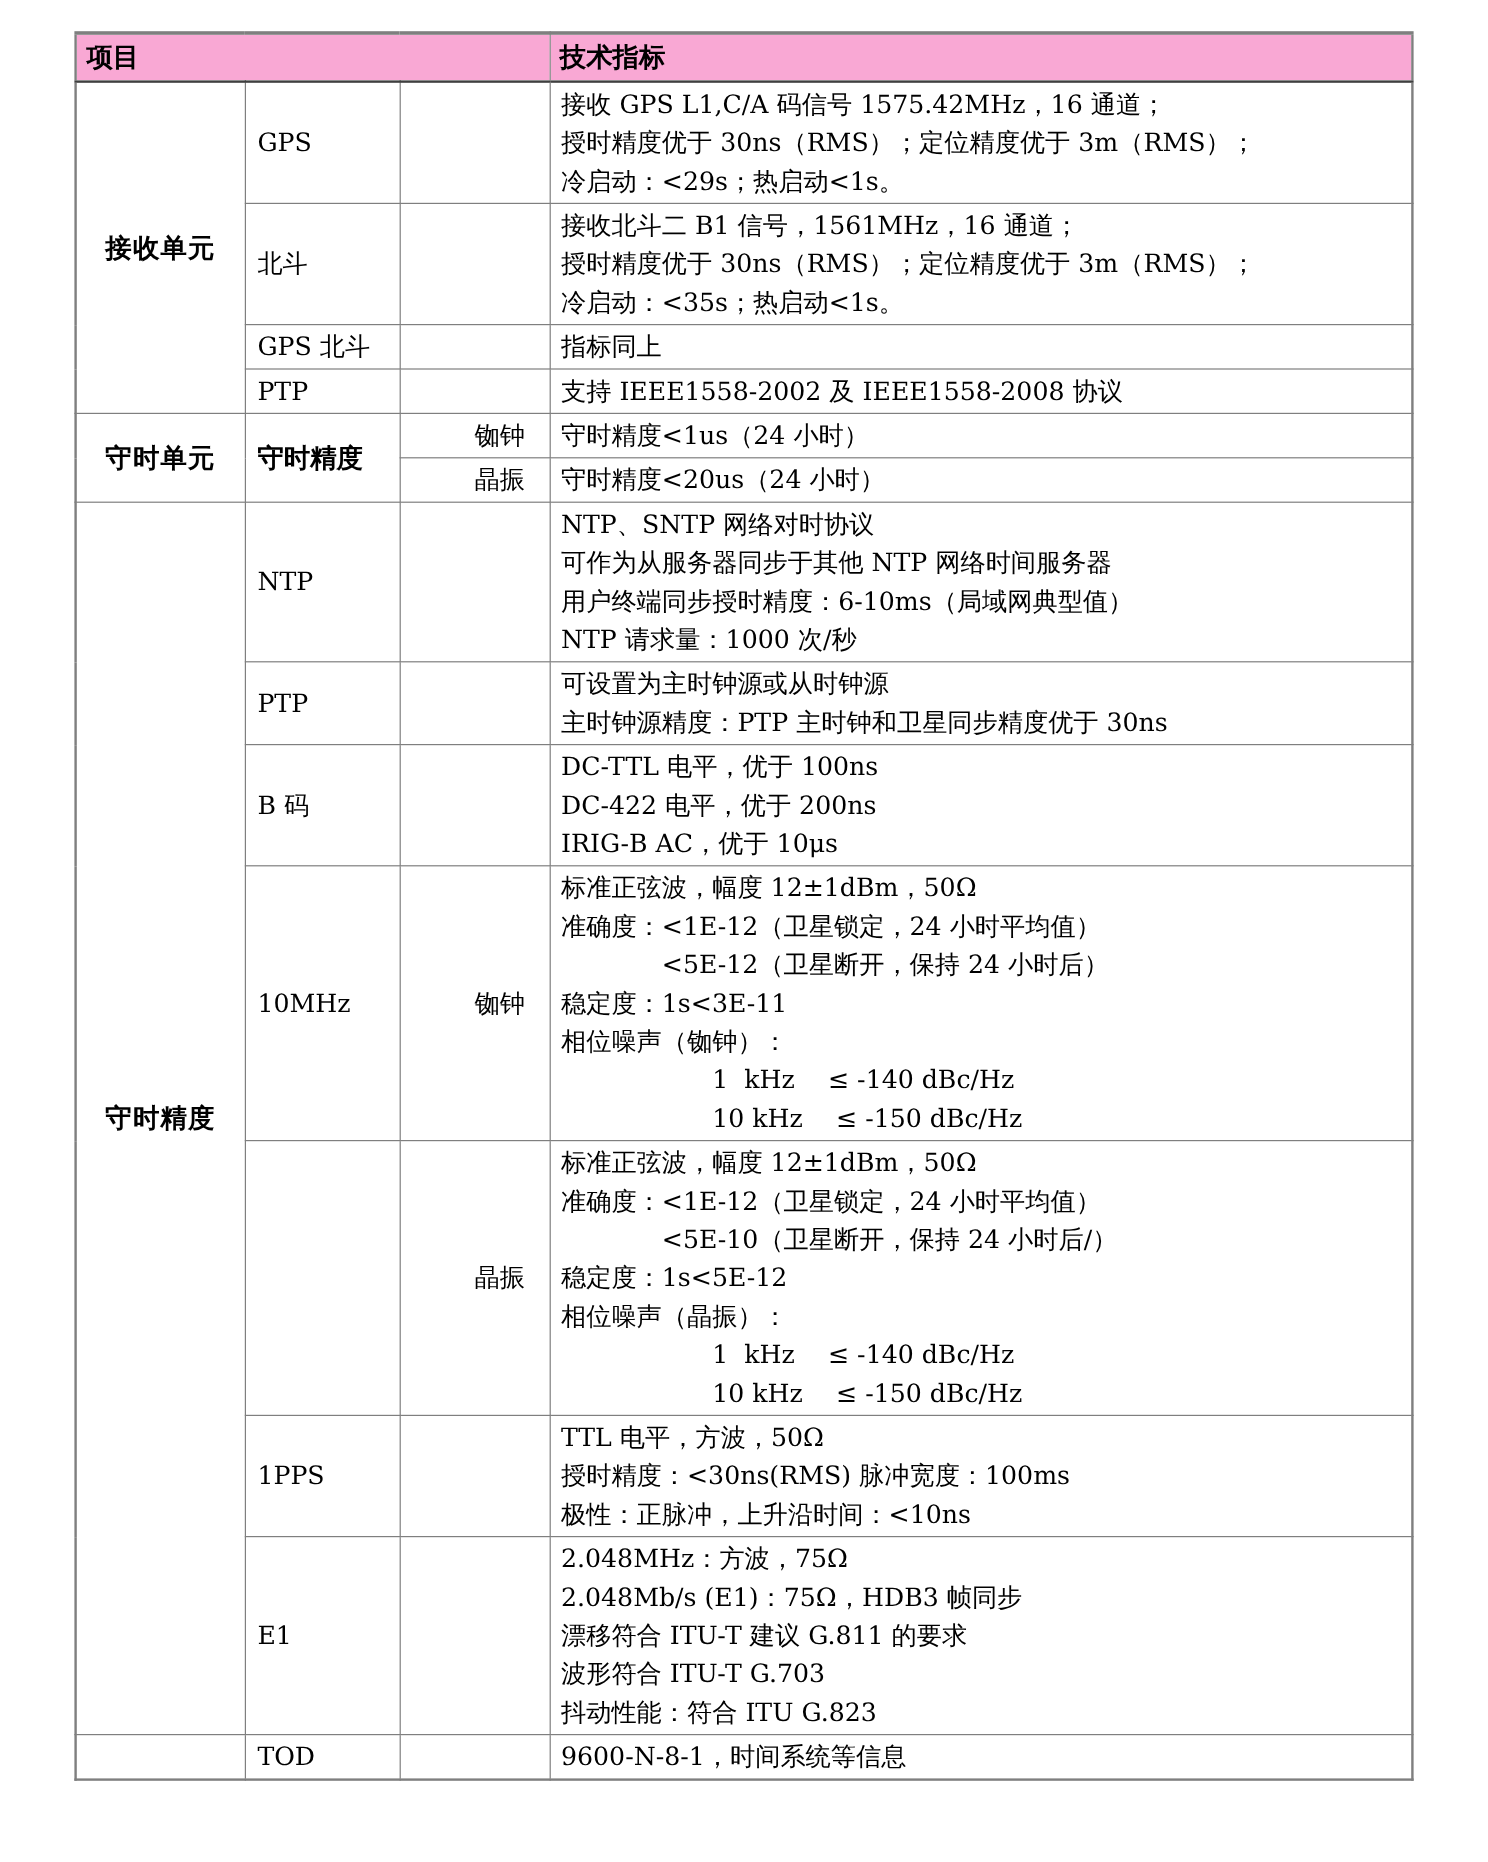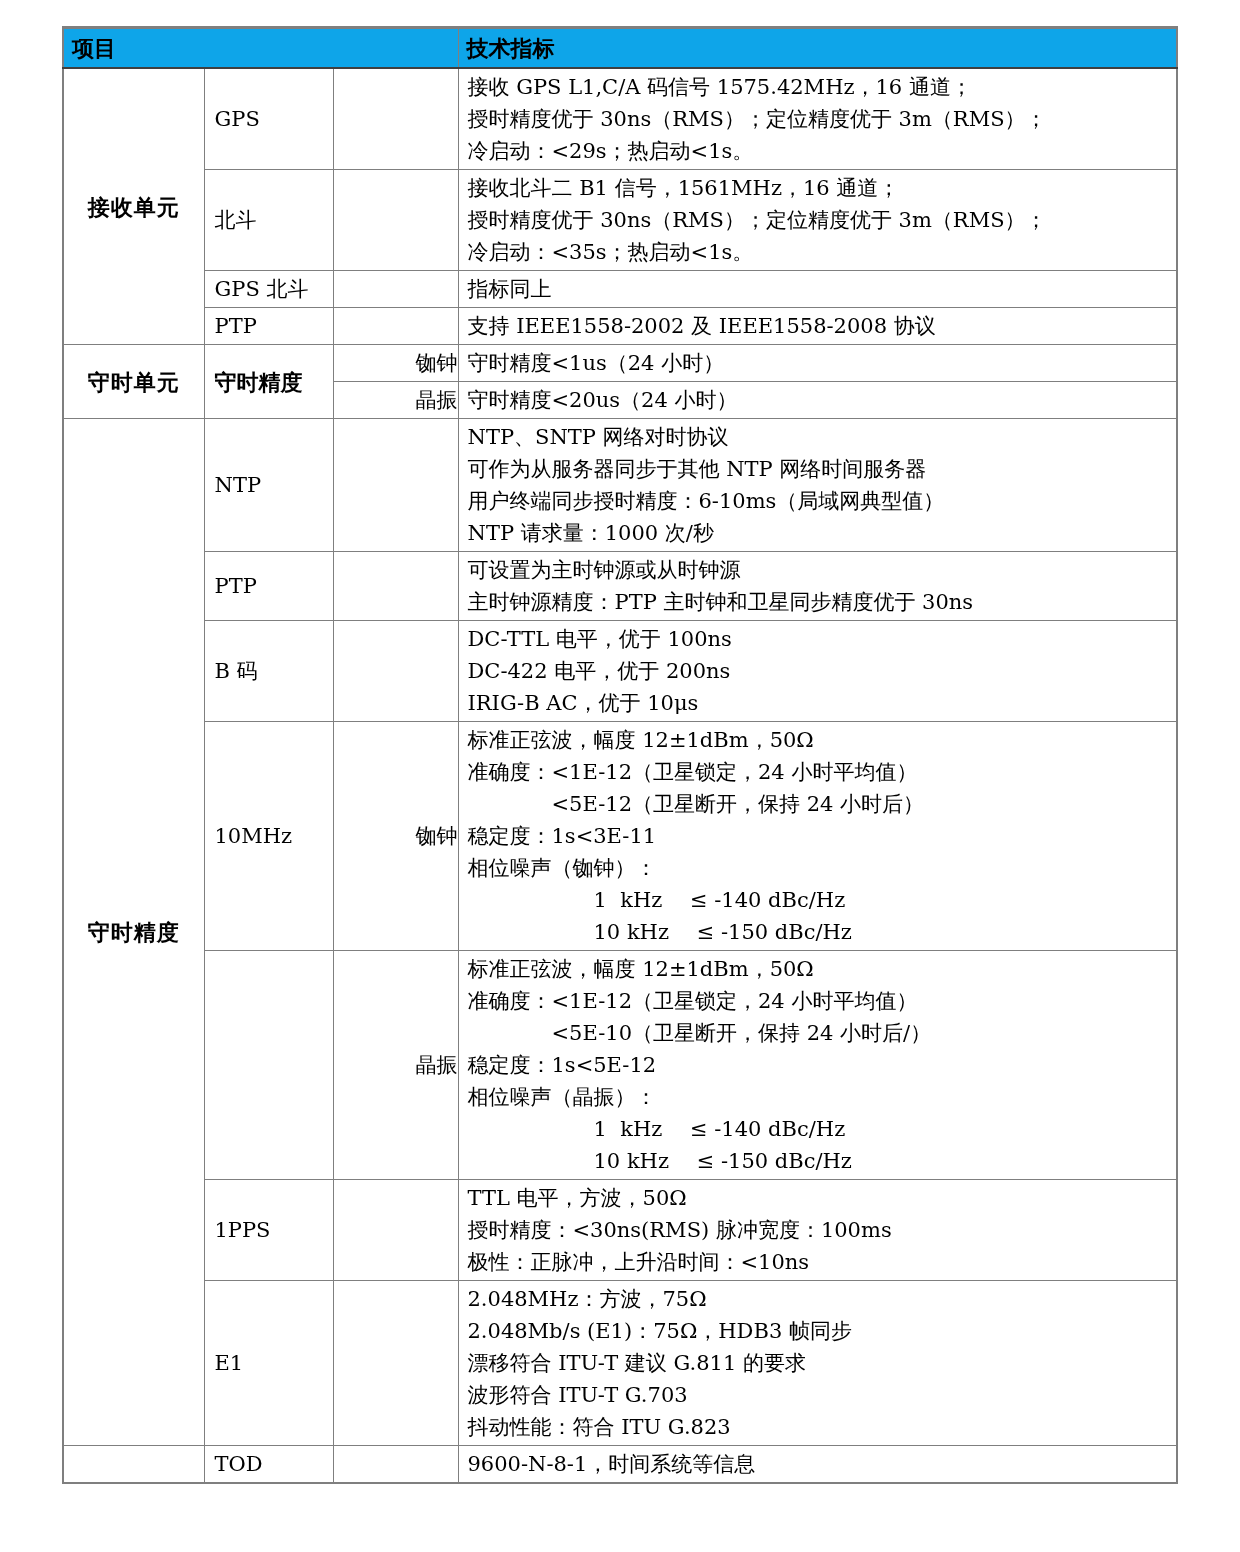--- a/index.html
+++ b/index.html
@@ -31,26 +31,26 @@
     border: 2px solid #7f7f7f;
     border-top-width: 3px;
   }
   .spec-table col.c1 { width: 141px; }
   .spec-table col.c2 { width: 129px; }
   .spec-table col.c3 { width: 125px; }
   .spec-table th, .spec-table td {
     border: 1px solid #7f7f7f;
     font-size: 21px;
     line-height: 32px;
-    padding: 2px 0;
+    padding: 2px 20px;
     vertical-align: middle;
     overflow: hidden;
   }
   .spec-table thead th {
-    background: #0ea5e9;
+    background: #f9a8d4;
     text-align: left;
     font-weight: bold;
     font-size: 22px;
     padding: 3px 8px;
     border-bottom: 2px solid #3f3f3f;
     height: 30px;
   }
   td.group {
     text-align: center;
     font-weight: bold;

